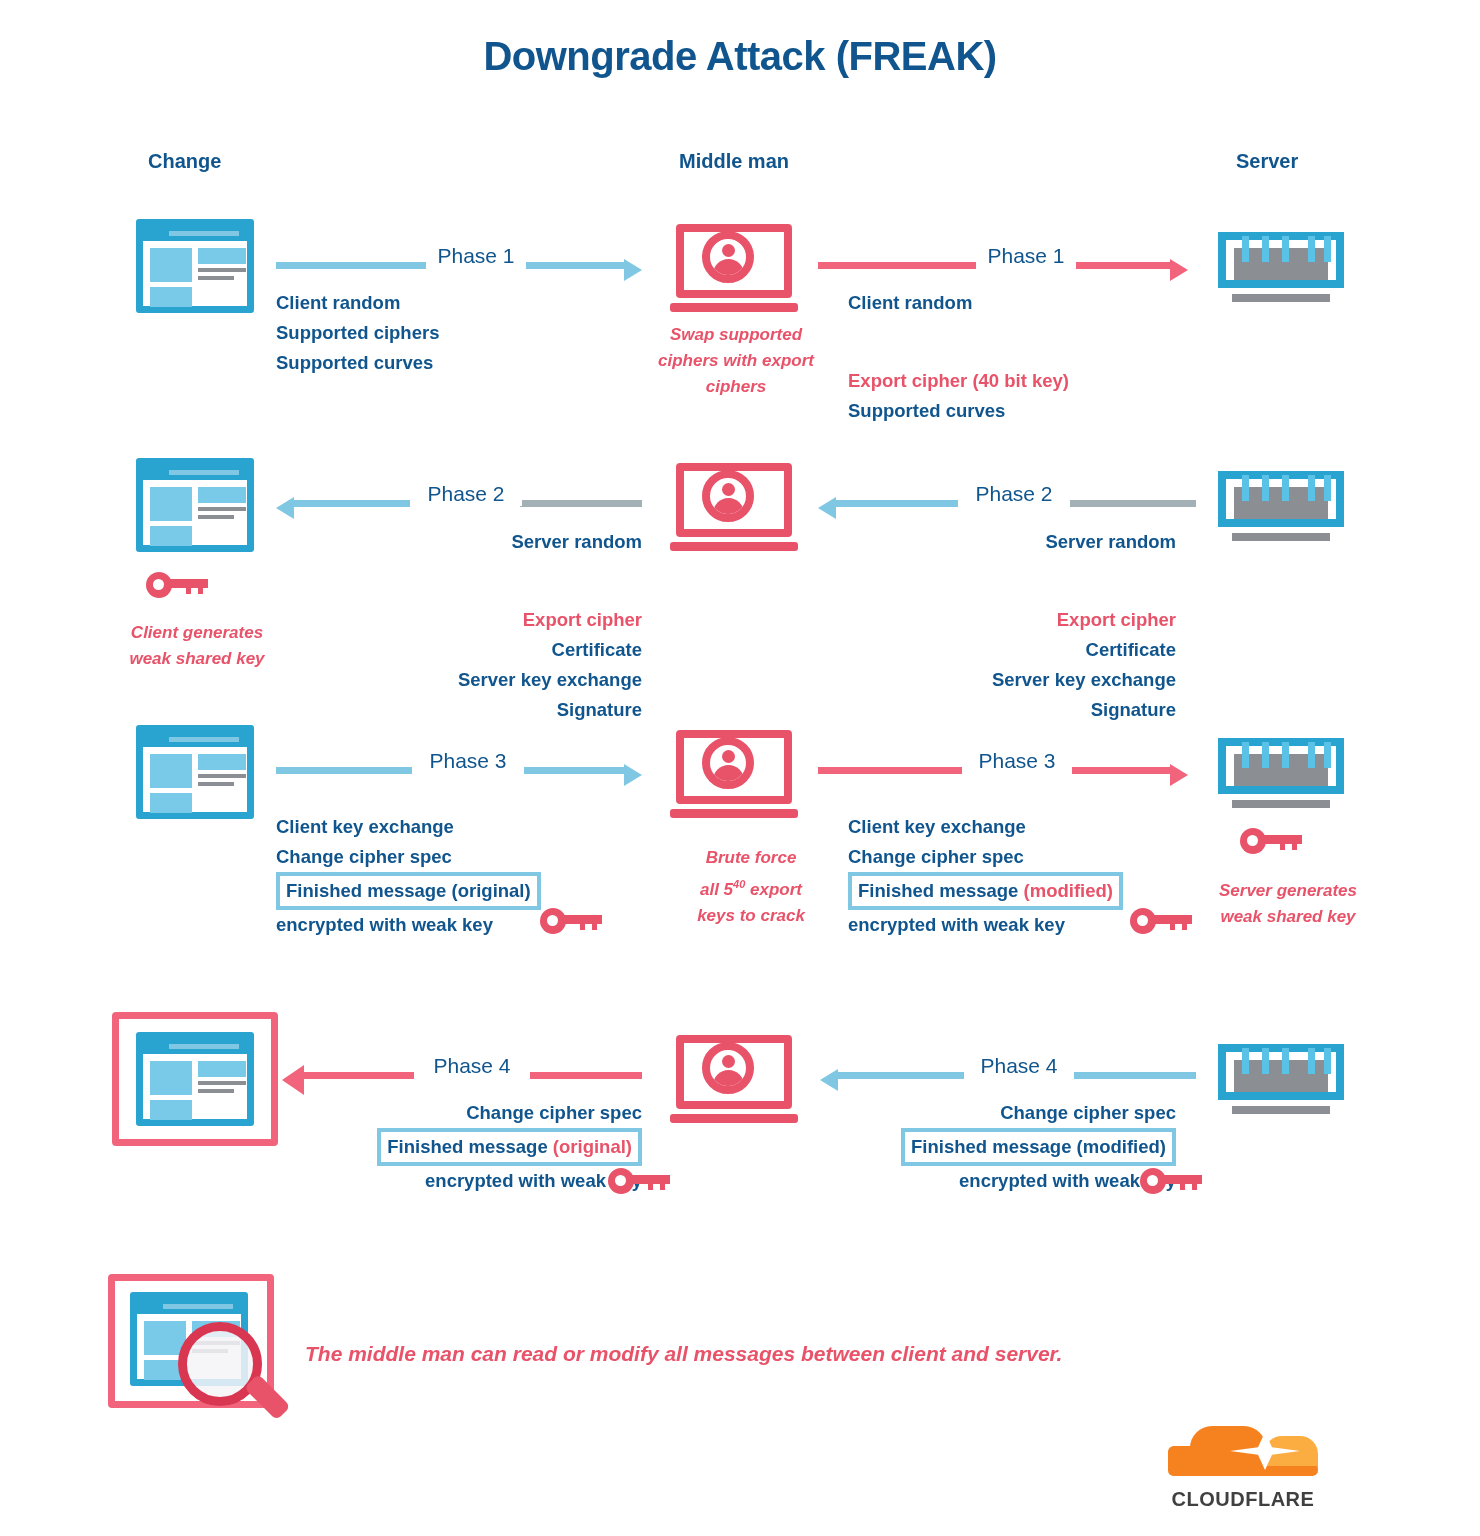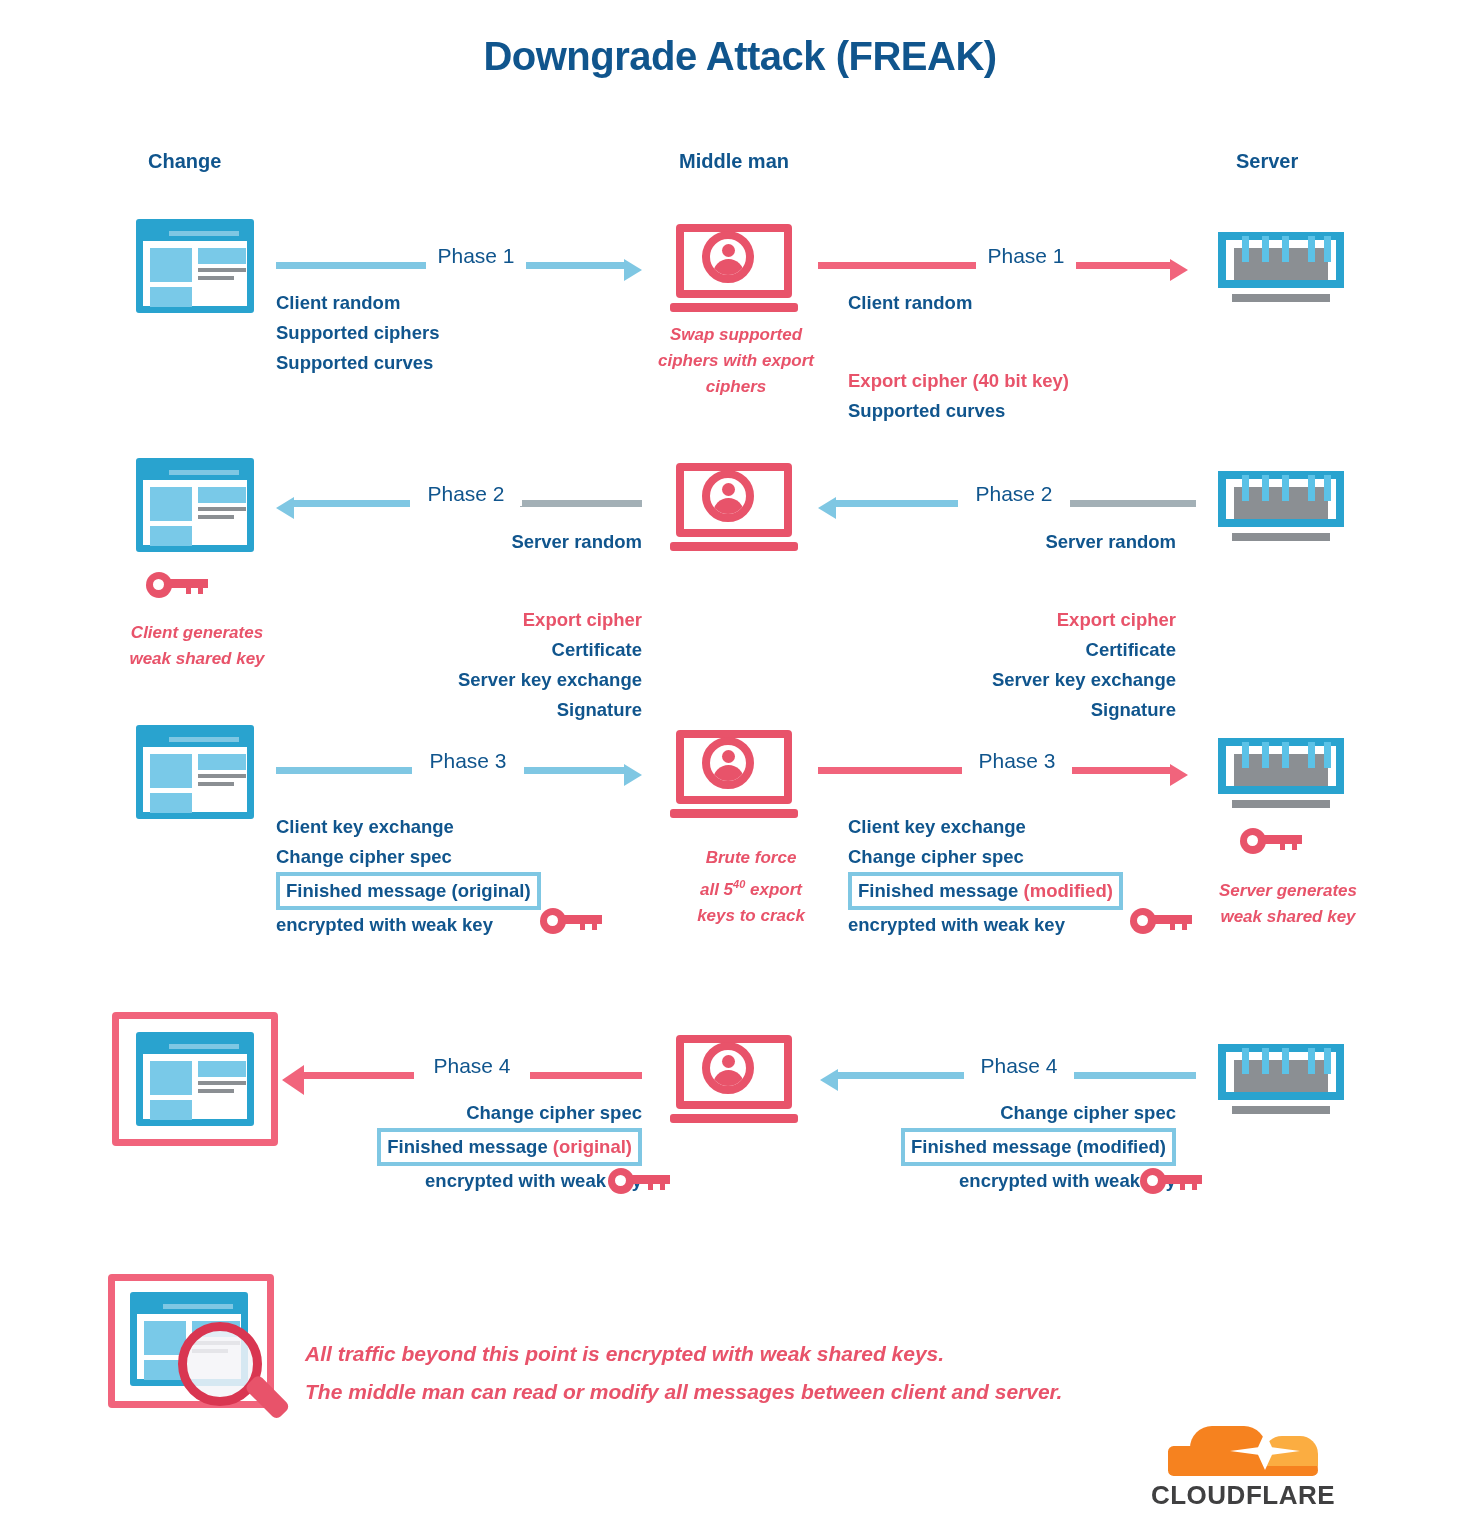--- a/index.html
+++ b/index.html
@@ -310,23 +310,23 @@
   }
   .cf-cloud .spark {
     position: absolute;
     left: 62px; top: 8px;
     width: 70px; height: 38px;
     background: #ffffff;
     clip-path: polygon(50% 0%, 60% 40%, 100% 50%, 60% 60%, 50% 100%, 40% 60%, 0% 50%, 40% 40%);
   }
   .cf-text {
     position: absolute;
-    left: 0; top: 56px;
+    left: 0; top: 64px;
     width: 230px;
-    font-size: 26px;
+    font-size: 20px;
     font-weight: bold;
     letter-spacing: 0.5px;
     color: #404041;
     text-align: center;
   }
 </style>
 </head>
 <body>
 
 <div class="title">Downgrade Attack (FREAK)</div>
@@ -664,21 +664,20 @@
         <div class="line l2"></div>
     </div>
   </div>
 </div>
 <div class="magnifier" style="left:178px; top:1322px;">
   <div class="glass"></div>
   <div class="handle"></div>
 </div>
 
 <div class="bottom-note" style="left:305px; top:1335px;">
-  <div>All traffic beyond this point is encrypted with weak shared keys.</div>
   <div>The middle man can read or modify all messages between client and server.</div>
 </div>
 
 <div class="cf-logo" style="left:1128px; top:1424px;">
   <div class="cf-cloud">
     <div class="c1"></div>
     <div class="c2"></div>
     <div class="c3"></div>
     <div class="spark"></div>
   </div>

